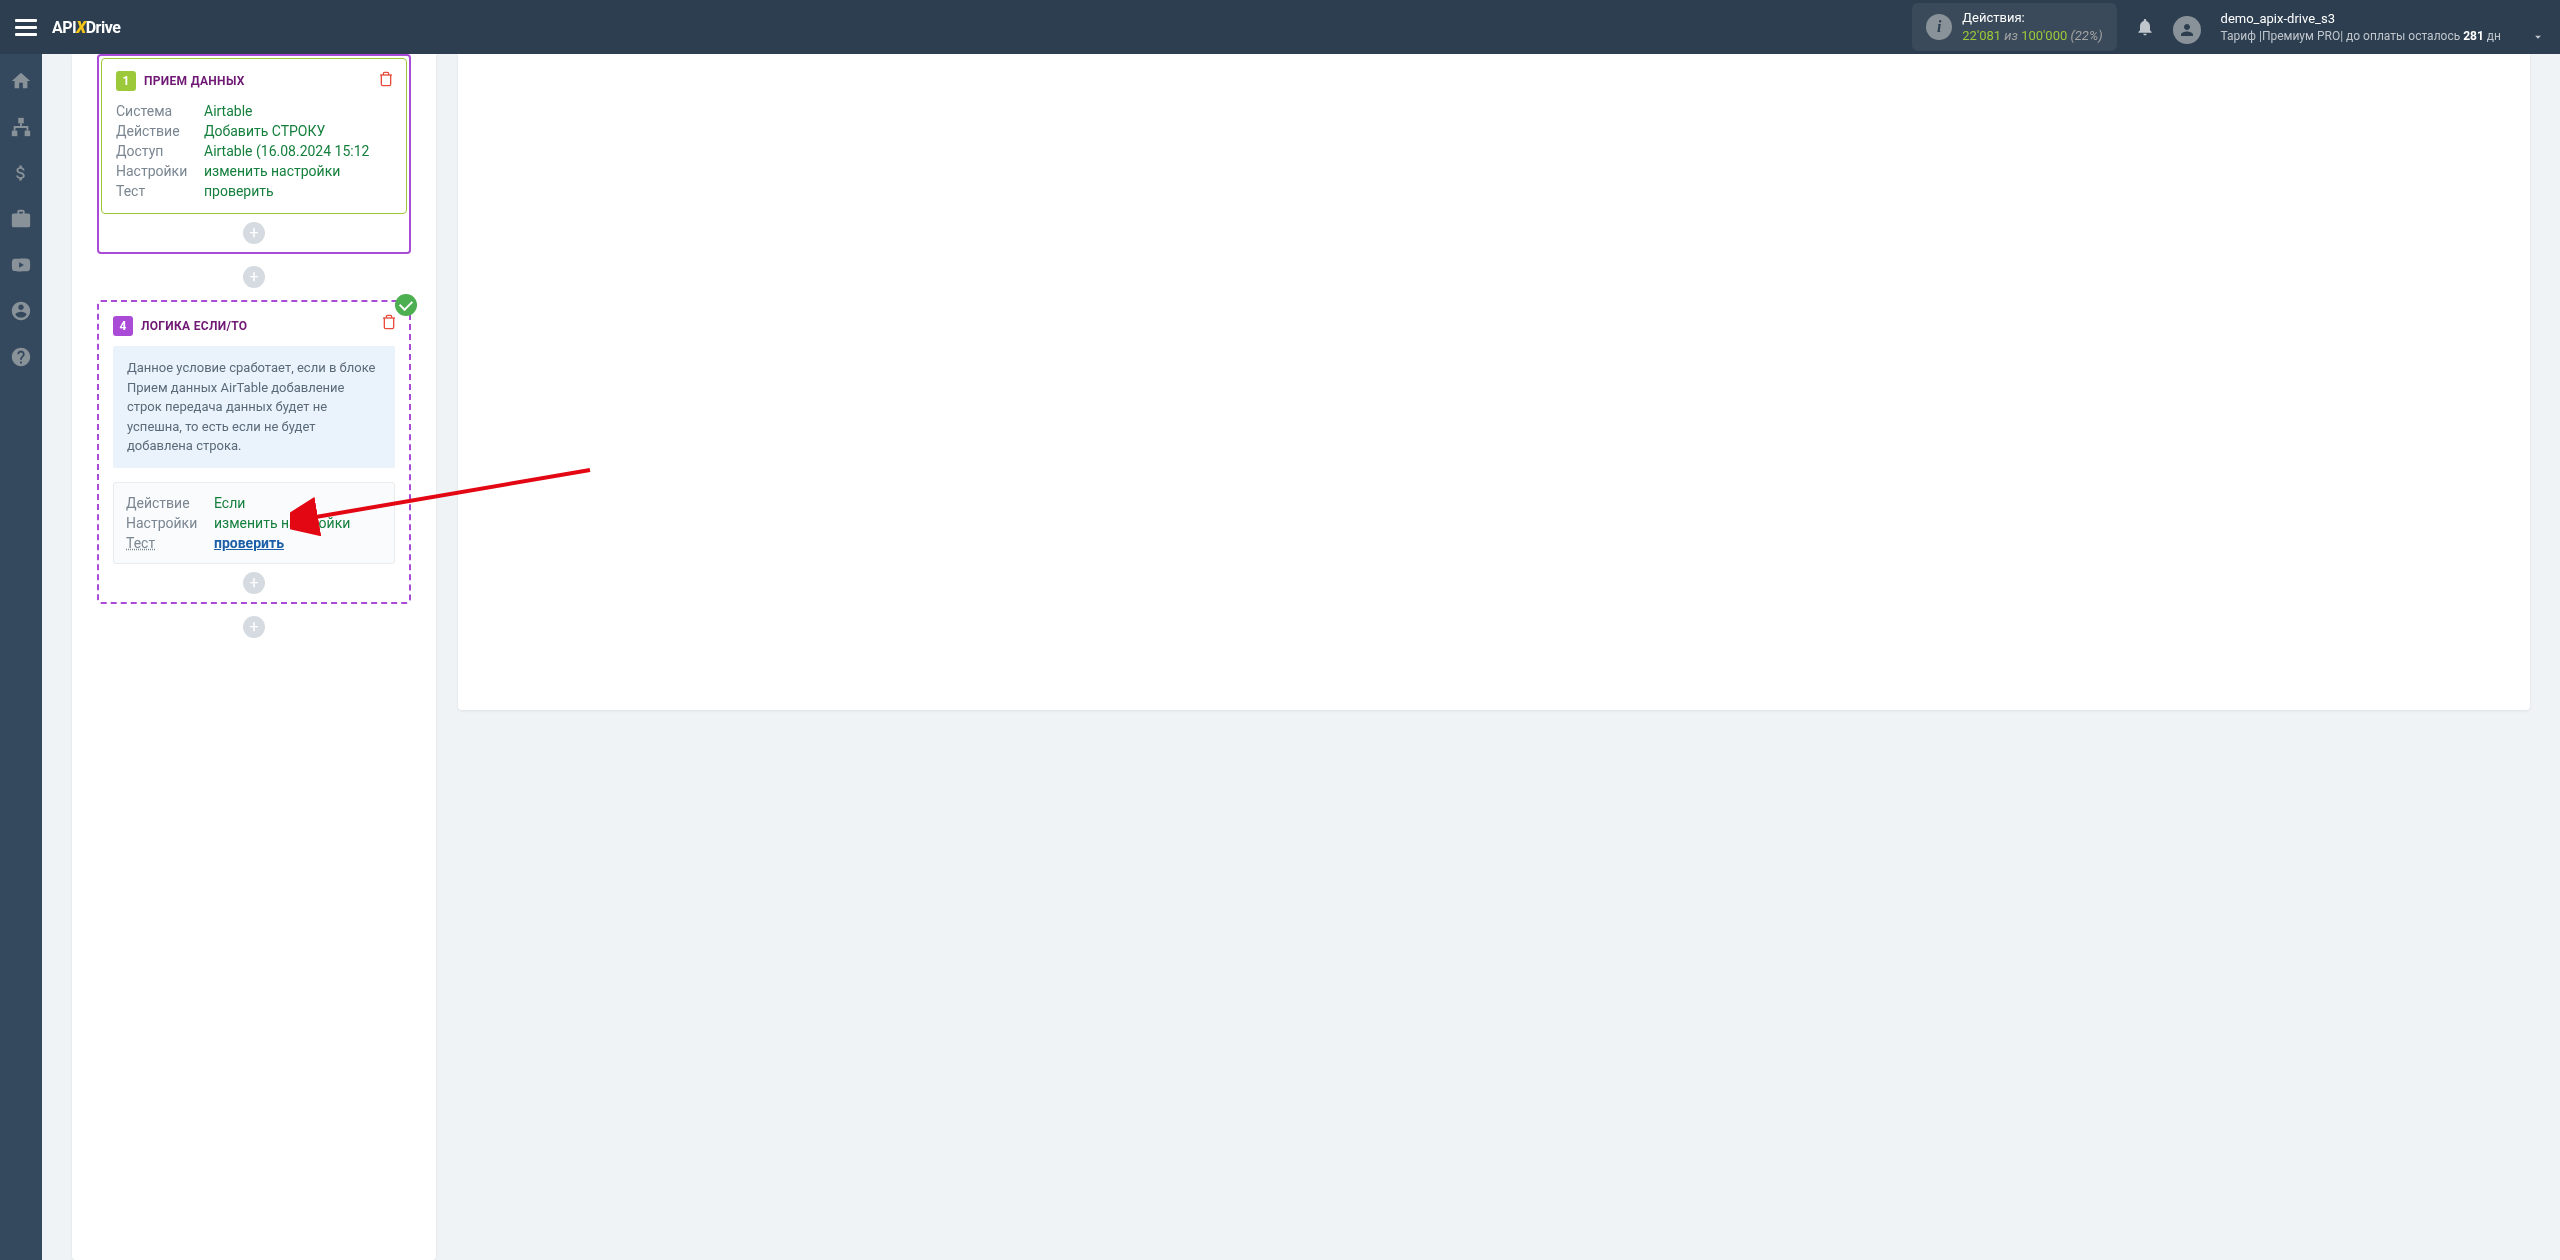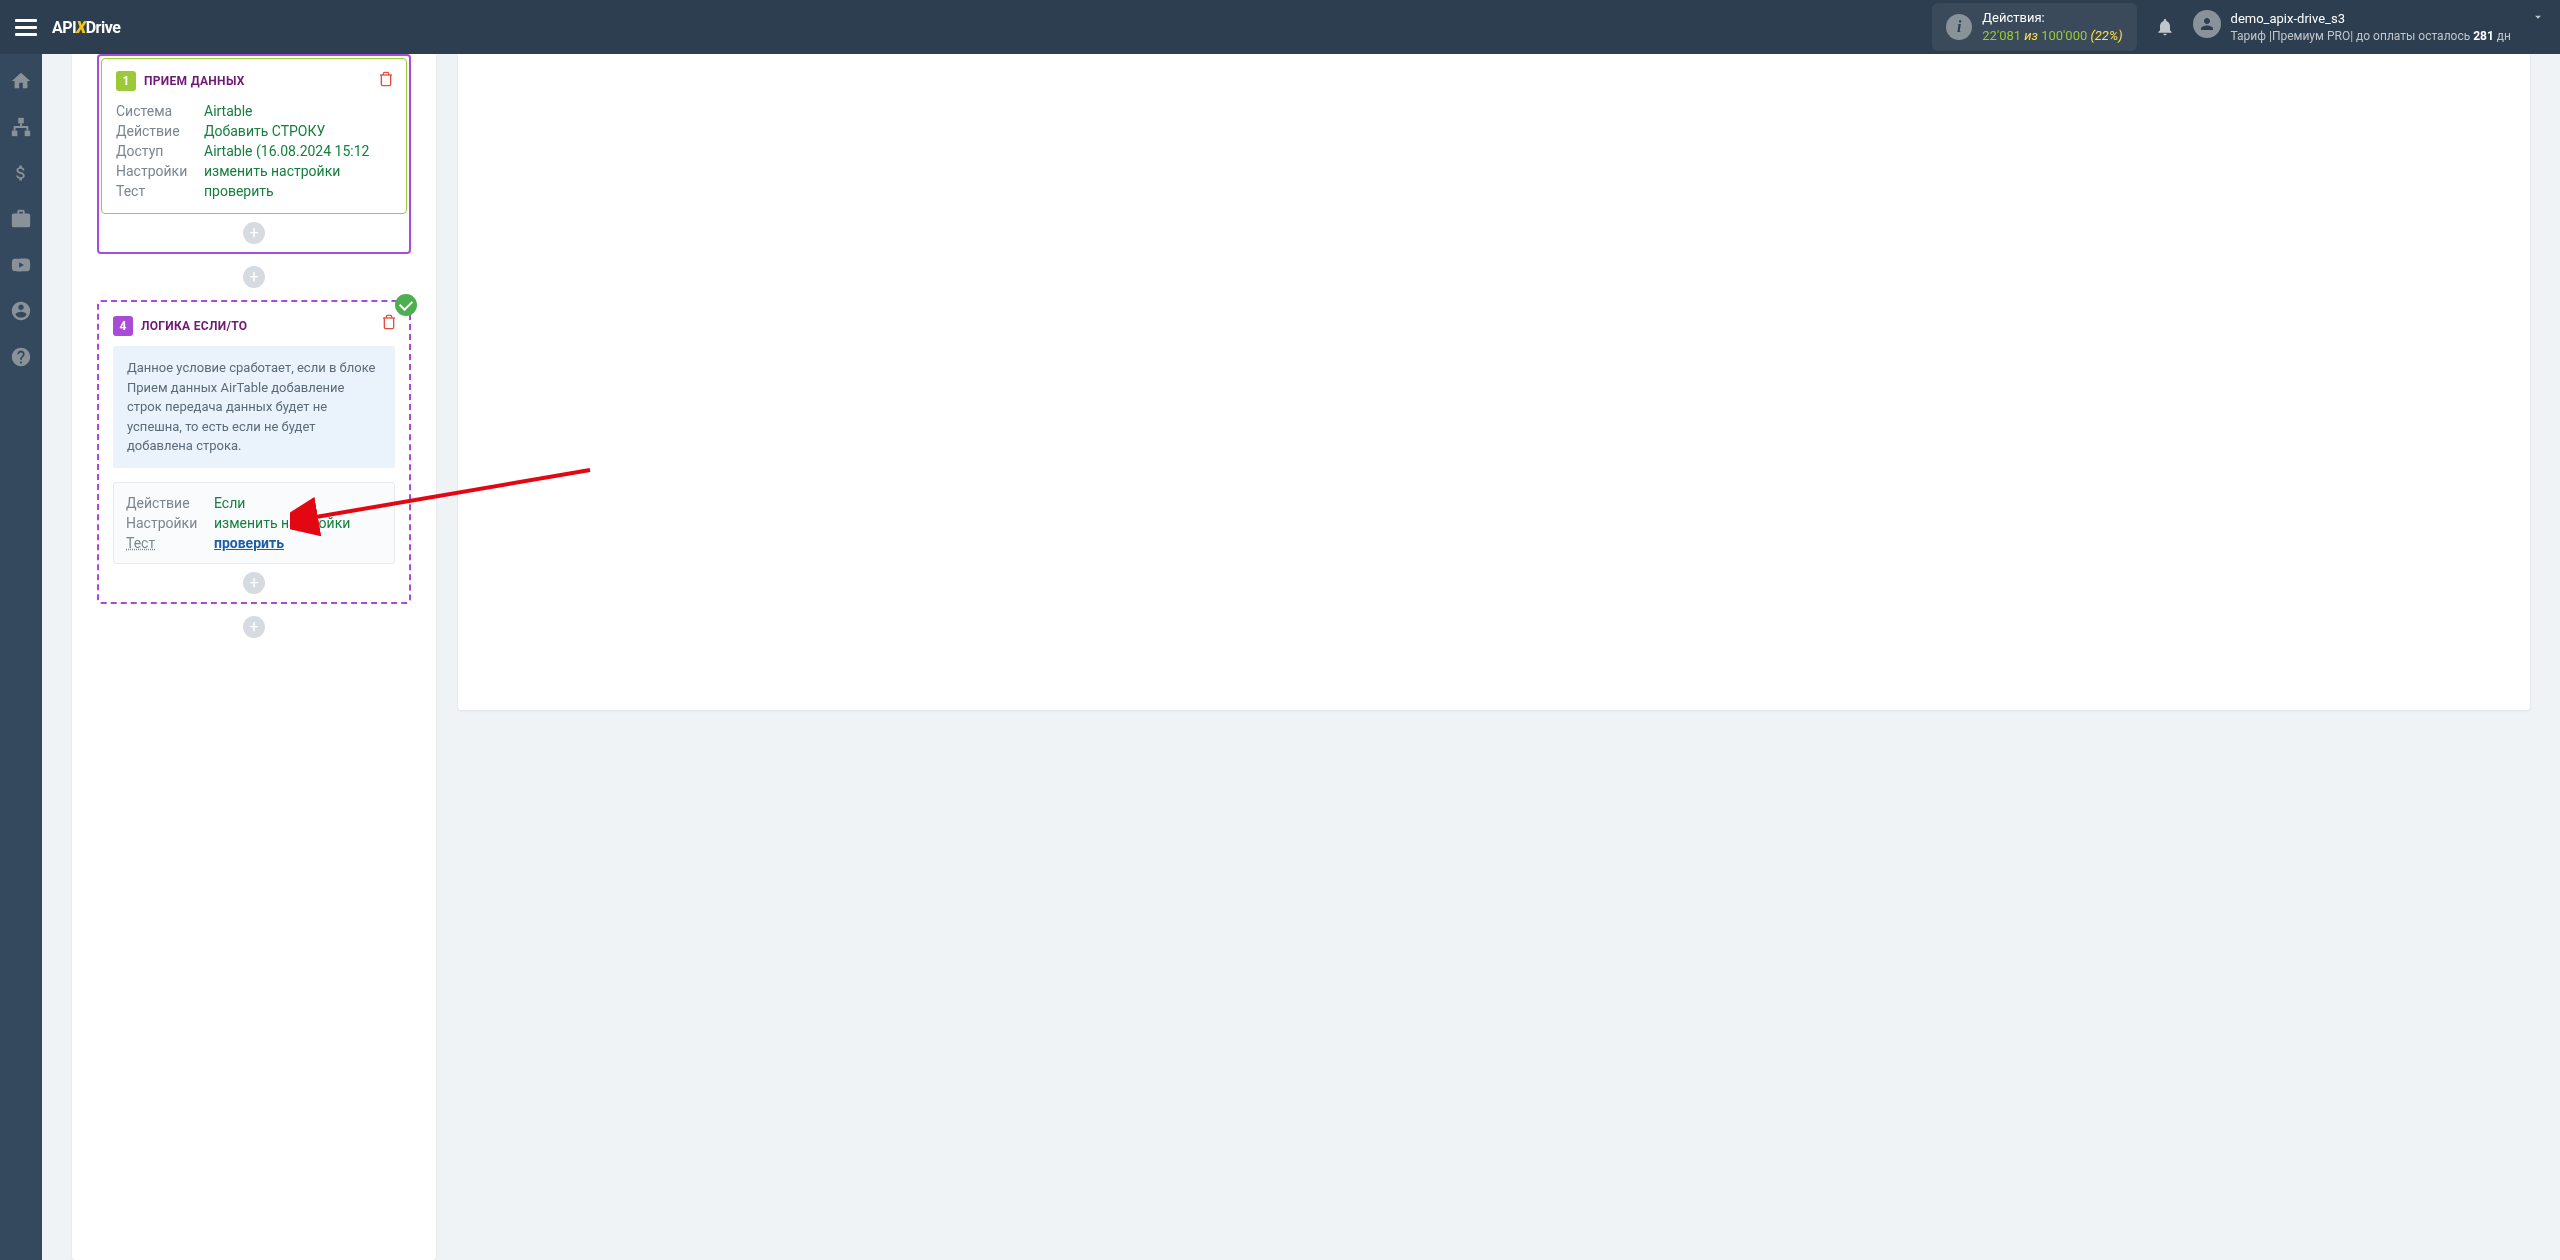--- a/index.html
+++ b/index.html
@@ -10,23 +10,23 @@
 .logo { font-size: 16px; font-weight: 700; letter-spacing: -0.5px; }
 .logo .ap { color: #fff; }
 .logo .x { color: #f5c516; font-style: italic; font-weight: 900; }
 .logo .drive { color: #fff; }
 .top-right { margin-left: auto; display: flex; align-items: center; gap: 18px; }
 .actions-box { background: #3a4a5a; border-radius: 6px; padding: 6px 14px; display: flex; align-items: center; gap: 10px; }
 .info-circle { width: 26px; height: 26px; border-radius: 50%; background: #8a9299; display: flex; align-items: center; justify-content: center; font-weight: bold; font-style: italic; font-family: Georgia, serif; color: #2c3e50; font-size: 16px; }
 .actions-text { font-size: 13px; line-height: 1.4; }
 .actions-text .line2 { font-size: 13px; }
 .actions-text .green { color: #9cc93a; }
-.actions-text .gray { color: #fde047; font-style: italic; }
+.actions-text .gray { color: #a3a3a3; font-style: italic; }
 .bell-icon { width: 20px; height: 20px; cursor: pointer; }
-.user-block { display: flex; align-items: flex-start; gap: 10px; cursor: pointer; }
+.user-block { display: flex; align-items: flex-end; gap: 20px; cursor: pointer; }
 .avatar { width: 28px; height: 28px; border-radius: 50%; background: #8a9299; display: flex; align-items: center; justify-content: center; }
 .user-text { font-size: 13px; line-height: 1.4; }
 .user-text .line1 { color: #fff; }
 .user-text .line2 { color: #c0c6cc; font-size: 12px; }
 .user-text .bold { font-weight: 700; color: #fff; }
 .chevron { margin-left: 10px; cursor: pointer; }
 .layout { display: flex; height: calc(100vh - 54px); }
 .sidebar { width: 42px; background: #34495e; display: flex; flex-direction: column; align-items: center; padding-top: 15px; gap: 22px; }
 .sidebar .nav-icon { width: 24px; height: 24px; color: #8a9299; cursor: pointer; display: flex; align-items: center; justify-content: center; }
 .main { flex: 1; padding: 0 30px; display: flex; gap: 22px; overflow: auto; }

